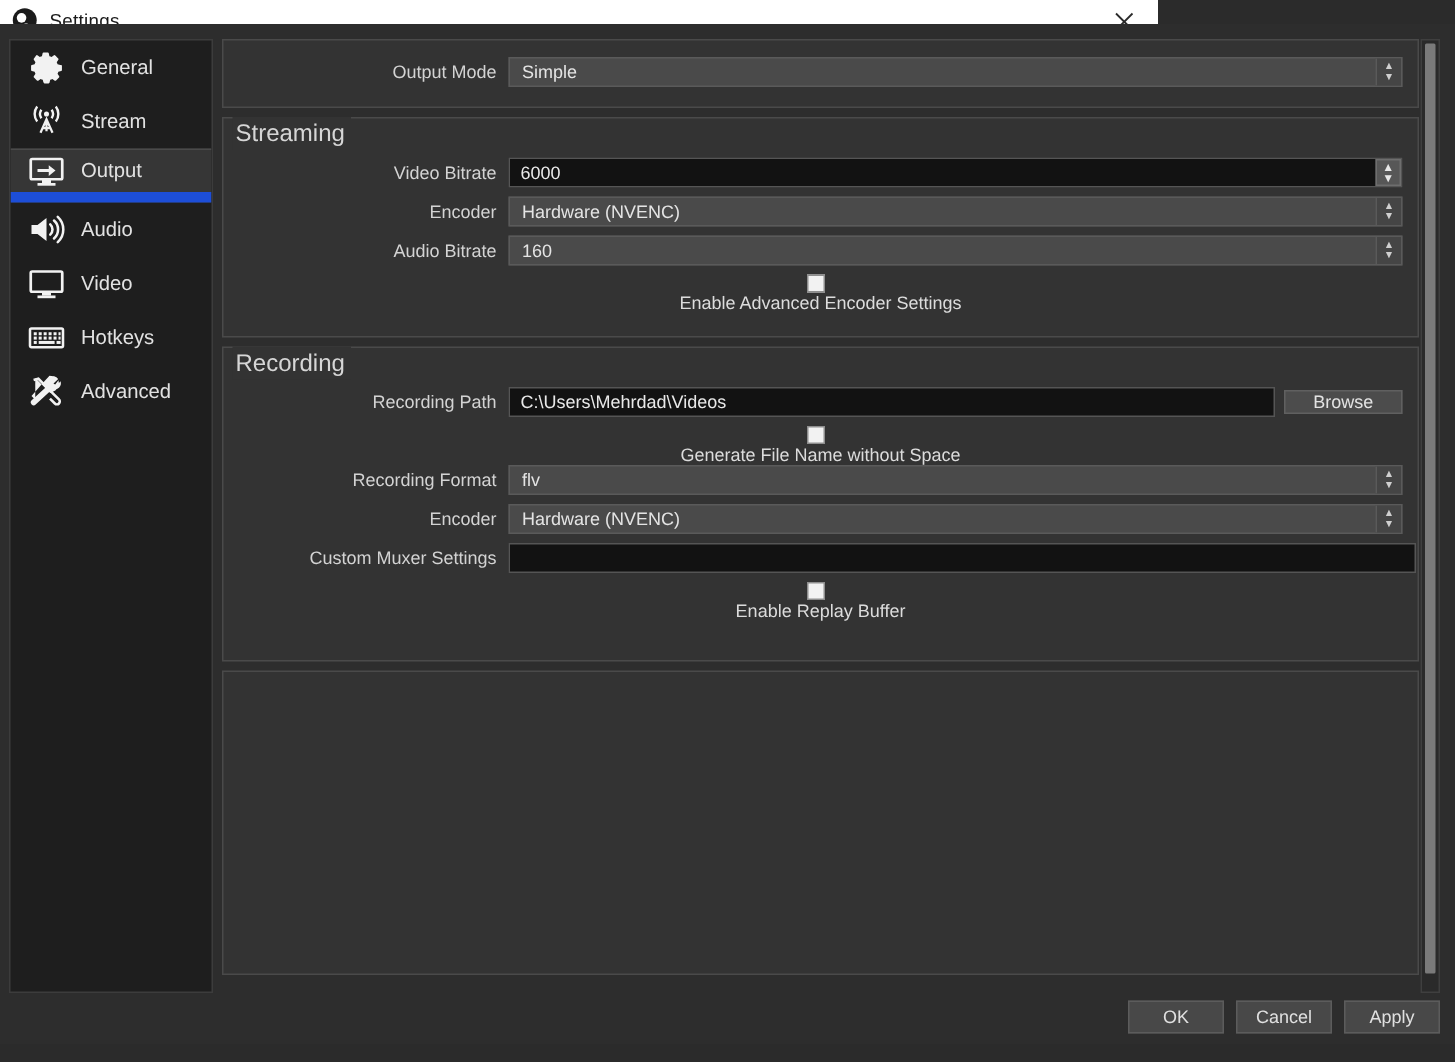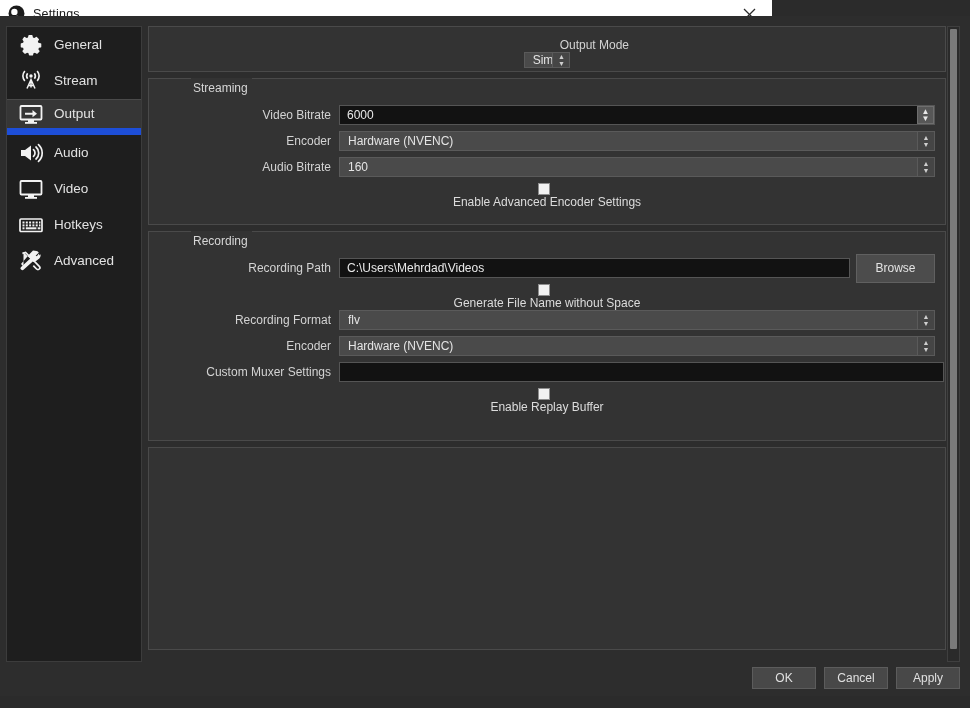--- a/index.html
+++ b/index.html
@@ -50,27 +50,26 @@
   #scrollarea{
     position:absolute; left:0; top:0; width:798px; height:636px;
     background:#2d2d2d;
   }
   .panel{
     background:#333333; border:1px solid #4a4a4a;
     margin-bottom:6px; position:relative;
   }
   .grouptitle{
     position:absolute; left:6px; top:-1px;
-    font-size:12px; color:#d6d6d6; background:#333333;
+    font-size:16px; color:#d6d6d6; background:#333333;
     padding:3px 4px 1px 2px;
-    margin-left:36px;
   }
   .rows{ padding:10px 10px 12px 10px; }
   .row{ display:flex; align-items:center; height:20px; margin-bottom:6px; }
-  .row:last-child{ margin-bottom:0;flex-direction:column; }
+  .row:last-child{ margin-bottom:0; }
   .rowlabel{
     width:180px; text-align:right; padding-right:8px;
     color:#d3d3d3; font-size:12px; flex:0 0 auto; white-space:nowrap;
   }
 
   
   .combo{
     flex:1 1 auto; height:20px; background:#4a4a4a; border:1px solid #5a5a5a;
     display:flex; align-items:center; position:relative; min-width:0;
   }
@@ -84,21 +83,21 @@
   .spinbtn .ch{ font-size:7px; line-height:7px; color:#cfcfcf; }
   .spinbtn.strong .ch{ color:#e8e8e8; font-size:8px;}
 
   .textfield{
     flex:1 1 auto; height:20px; background:#121212; border:1px solid #555555;
     display:flex; align-items:center; position:relative; min-width:0;
   }
   .textfield .val{ padding-left:7px; color:#e9e9e9; font-size:12px; white-space:nowrap; overflow:hidden;}
 
   .btn{
-    height:29px; background:#4c4c4c; border:1px solid #606060;
+    height:16px; background:#4c4c4c; border:1px solid #606060;
     color:#e3e3e3; font-size:12px;
     display:flex;align-items:center;justify-content:center;
     flex:0 0 auto;
   }
   #browse-button{ width:79px; margin-left:6px; }
 
   .checkrow{ display:flex; align-items:center; height:20px; margin-bottom:6px;flex-direction:column; }
   .checkrow .spacer{ width:180px; padding-right:8px; flex:0 0 auto; }
   .checkbox{ width:12px;height:12px;background:#f2f2f2;border:1px solid #8e8e8e;flex:0 0 auto;margin-right:7px;}
   .checklabel{ color:#dcdcdc; font-size:12px; white-space:nowrap; }

